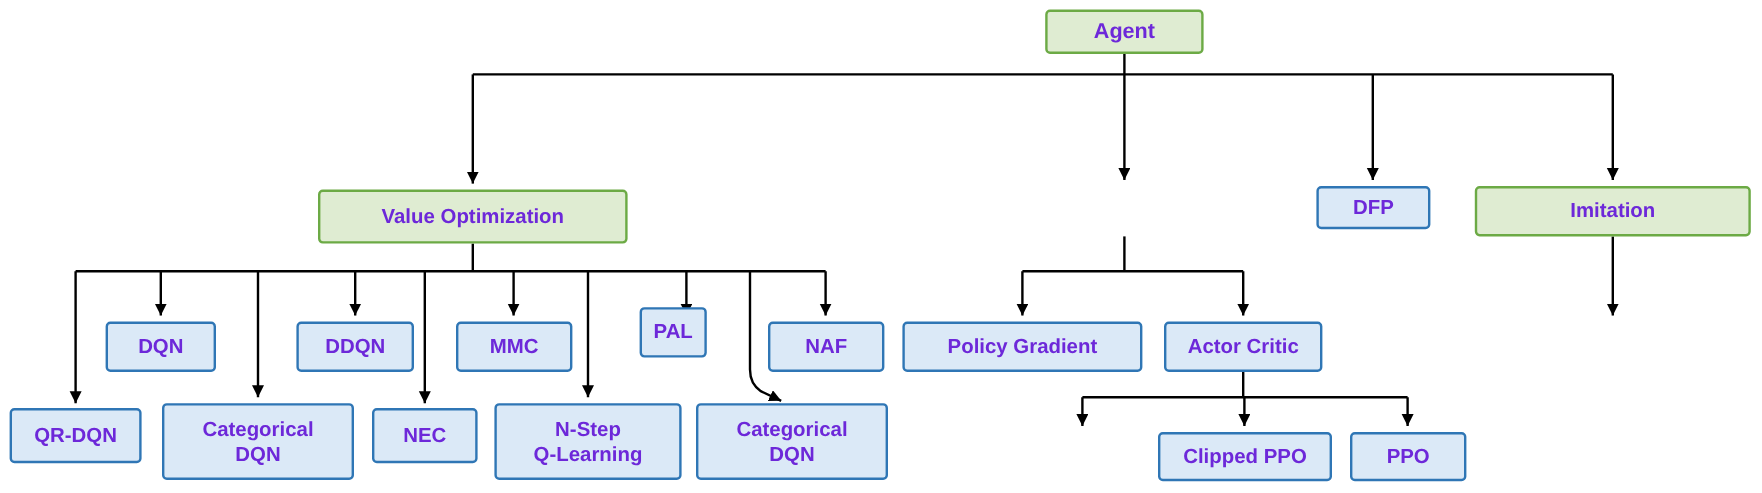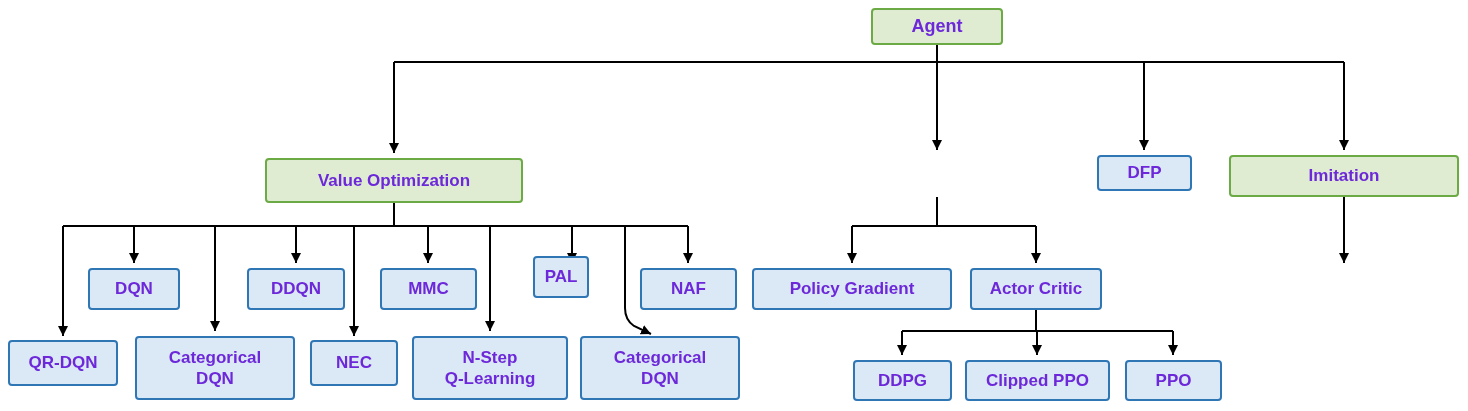--- a/index.html
+++ b/index.html
@@ -113,18 +113,17 @@
 DQN</div>
   <div class="node blue" style="left:310px;top:340px;width:88px;height:46px">NEC</div>
   <div class="node blue" style="left:412px;top:336px;width:156px;height:64px">N-Step
 Q-Learning</div>
   <div class="node blue" style="left:580px;top:336px;width:160px;height:64px">Categorical
 DQN</div>
 
   <div class="node blue" style="left:752px;top:268px;width:200px;height:42px">Policy Gradient</div>
   <div class="node blue" style="left:970px;top:268px;width:132px;height:42px">Actor Critic</div>
 
-  <div class="node blue" style="left:853px;top:360px;width:99px;height:41px">DDPG</div>
   <div class="node blue" style="left:965px;top:360px;width:145px;height:41px">Clipped PPO</div>
   <div class="node blue" style="left:1125px;top:360px;width:97px;height:41px">PPO</div>
 
 
 </div>
 
 </body></html>

